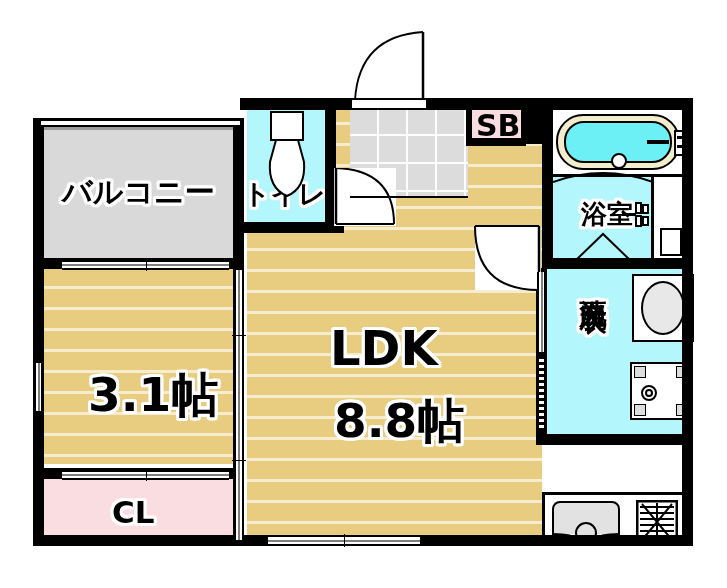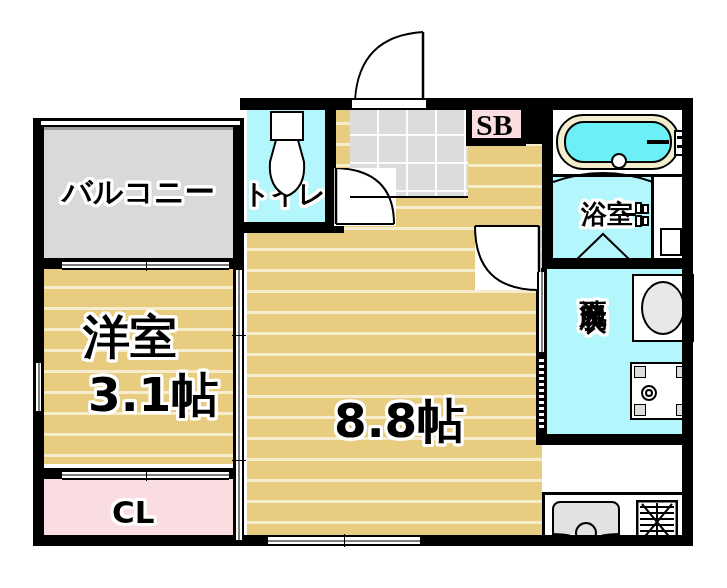--- a/index.html
+++ b/index.html
@@ -30,21 +30,21 @@
   .thinline{background:#000;}
 
   
   .lbl{position:absolute;color:#000;font-weight:bold;white-space:nowrap;
        text-shadow:
         -2px -2px 0 #fff, 2px -2px 0 #fff, -2px 2px 0 #fff, 2px 2px 0 #fff,
         -3px 0 0 #fff, 3px 0 0 #fff, 0 -3px 0 #fff, 0 3px 0 #fff,
         -2px -3px 0 #fff, 2px -3px 0 #fff, -2px 3px 0 #fff, 2px 3px 0 #fff,
         -3px -2px 0 #fff, 3px -2px 0 #fff, -3px 2px 0 #fff, 3px 2px 0 #fff;}
   .lbl-v{writing-mode:vertical-rl;text-orientation:upright;letter-spacing:2px;}
-  .nostroke{text-shadow:none;font-family:Liberation Serif, serif;}
+  .nostroke{text-shadow:none;}
 
   
   .slider-h{background:#fff;border-top:2px solid #000;border-bottom:2px solid #000;}
   .slider-h .mid{position:absolute;left:0;right:0;top:50%;height:1px;background:#000;transform:translateY(-50%);}
   .slider-h .tick{position:absolute;top:-3px;bottom:-3px;width:1px;background:#000;}
   .slider-v{background:#fff;border-left:2px solid #000;border-right:2px solid #000;}
   .slider-v .midv{position:absolute;top:0;bottom:0;left:50%;width:1px;background:#000;transform:translateX(-50%);}
   .slider-v .tickh{position:absolute;left:-4px;right:-4px;height:1px;background:#000;}
 
   .door-sw{overflow:hidden;}
@@ -87,23 +87,23 @@
 
   <div class="lbl" style="left:62px;top:172px;font-size:30px;">バルコニー</div>
 
   <div class="lbl" style="left:243px;top:176px;font-size:27px;">トイレ</div>
 
 
   <div class="lbl" style="left:581px;top:197px;font-size:26px;">浴室</div>
 
   <div class="lbl lbl-v" style="left:575px;top:278px;font-size:27px;">洗面脱衣</div>
 
-  <div class="lbl" style="left:83px;top:306px;font-size:47px;">洋室</div>
   <div class="lbl" style="left:88px;top:364px;font-size:47px;">3.1帖</div>
 
+  <div class="lbl" style="left:330px;top:320px;font-size:48px;">LDK</div>
   <div class="lbl" style="left:334px;top:390px;font-size:47px;">8.8帖</div>
 
   <div class="lbl" style="left:112px;top:494px;font-size:31px;">CL</div>
 
   <div class="lbl nostroke" style="left:476px;top:108px;font-size:30px;">SB</div>
 
   <div class="lbl" style="left:533px;top:101px;font-size:21px;">P</div>
   <div class="lbl" style="left:533px;top:122px;font-size:21px;">S</div>
 
   <svg class="abs" style="left:258px;top:110px;width:58px;height:95px;" viewBox="0 0 58 95">

